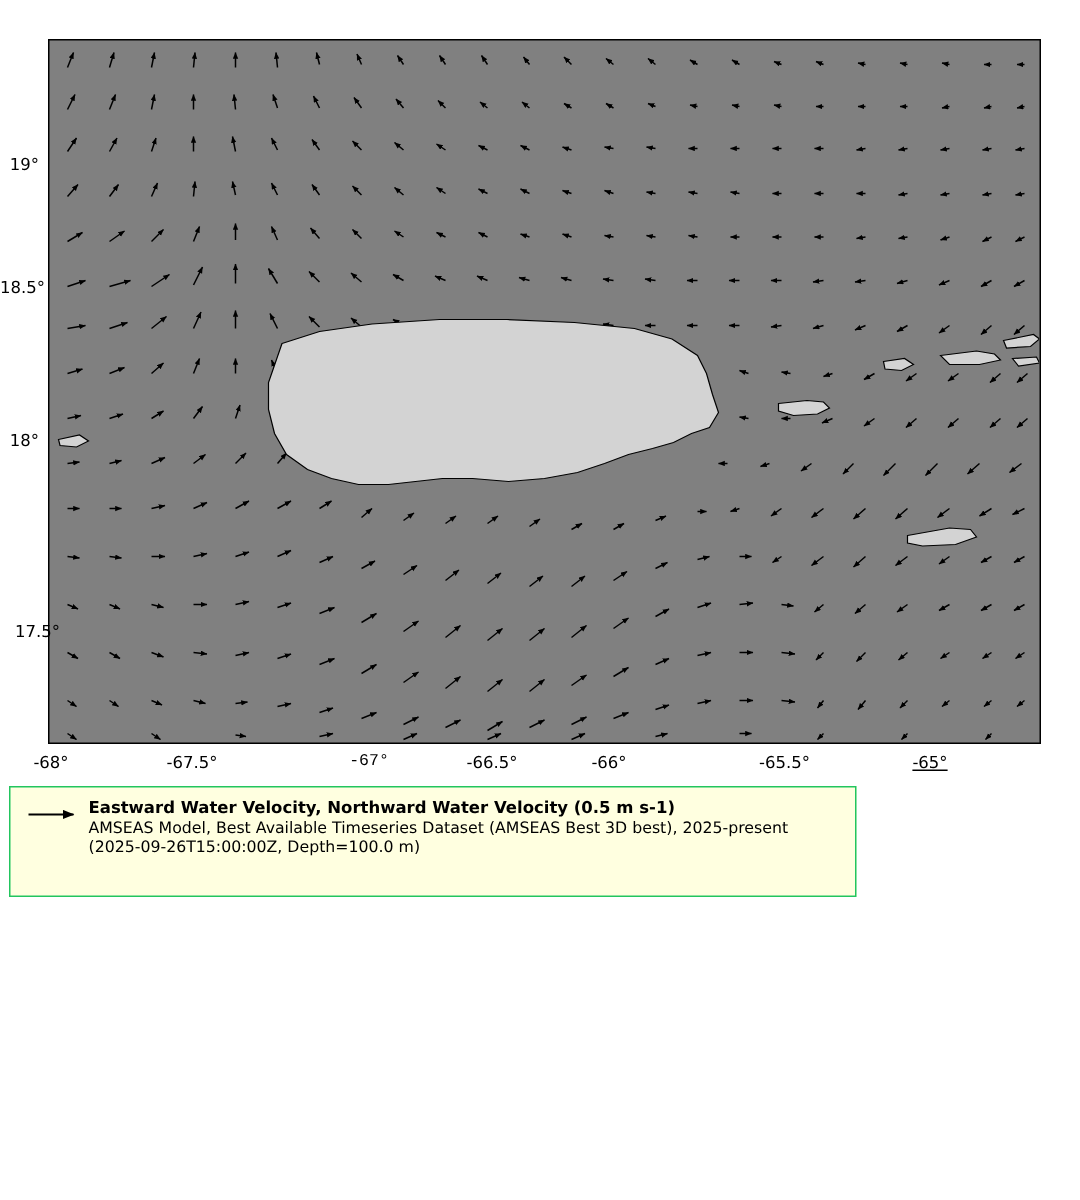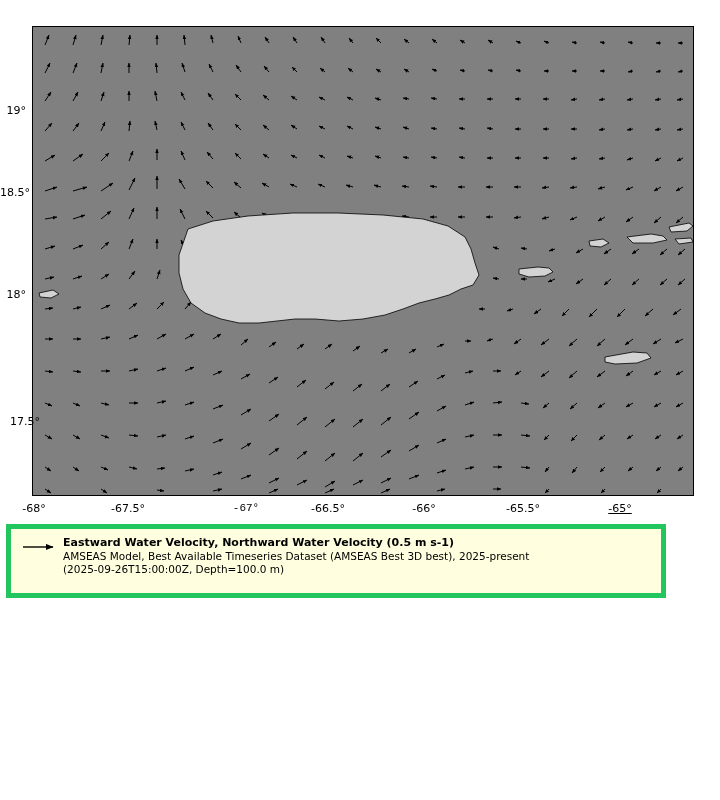--- a/index.html
+++ b/index.html
@@ -68,23 +68,23 @@
     position: absolute;
     left: 0;
     top: 26px;
     width: 30px;
     height: 470px;
   }
   #legend-box {
     position: absolute;
     left: 6px;
     top: 524px;
-    width: 660px;
+    width: 565px;
     height: 74px;
-    border: 5px solid #22c55e;
+    border: 1px solid #22c55e;
     background: #ffffe0;
     box-sizing: border-box;
   }
   #legend-arrow {
     position: absolute;
     left: 10px;
     top: 12px;
     width: 40px;
     height: 12px;
   }
@@ -510,21 +510,21 @@
     <span class="tick-label-y" style="left:0; top:166px; width:26px;">18.5°</span>
     <span class="tick-label-y" style="left:0; top:268px; width:26px;text-align:right;">18°</span>
     <span class="tick-label-y" style="left:10px; top:371px; width:26px;margin-top:24px;">17.5°</span>
   </div>
 
   <div id="x-axis-labels">
     <span class="tick-label-x" style="left:34px; top:2px;">-68°</span>
     <span class="tick-label-x" style="left:128px; top:2px;">-67.5°</span>
     <span class="tick-label-x" style="left:246px; top:2px;font-family:Liberation Mono, monospace;">-67°</span>
     <span class="tick-label-x" style="left:328px; top:2px;">-66.5°</span>
-    <span class="tick-label-x" style="left:424px; top:2px;">-66°</span>
+    <span class="tick-label-x" style="left:406px; top:2px;">-66°</span>
     <span class="tick-label-x" style="left:523px; top:2px;">-65.5°</span>
     <span class="tick-label-x" style="left:620px; top:2px;text-decoration:underline;">-65°</span>
   </div>
 
   <div id="legend-box">
     <svg id="legend-arrow" viewBox="0 0 40 12">
       <defs>
         <marker id="ah2" markerWidth="6" markerHeight="6" refX="5" refY="2.2" orient="auto" markerUnits="strokeWidth">
           <path d="M0,0 L5.4,2.2 L0,4.4 z" fill="#000000"></path>
         </marker>

